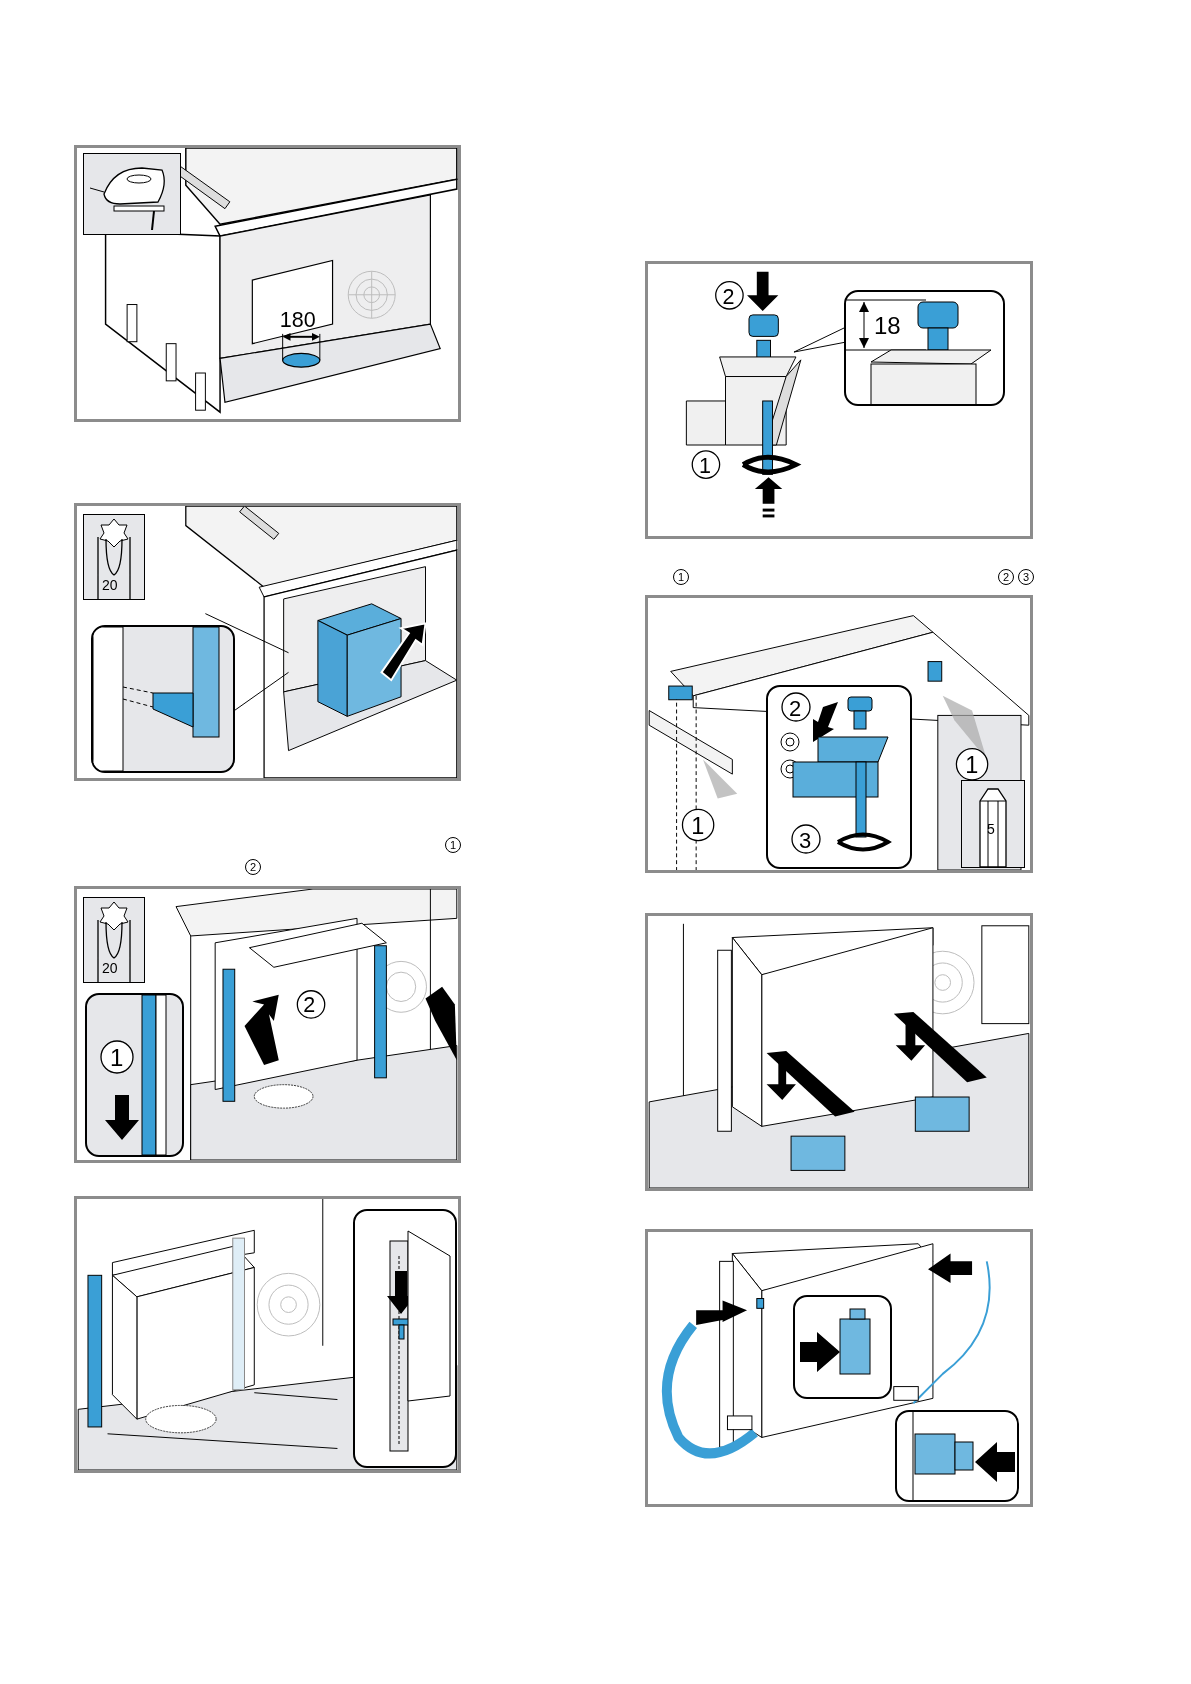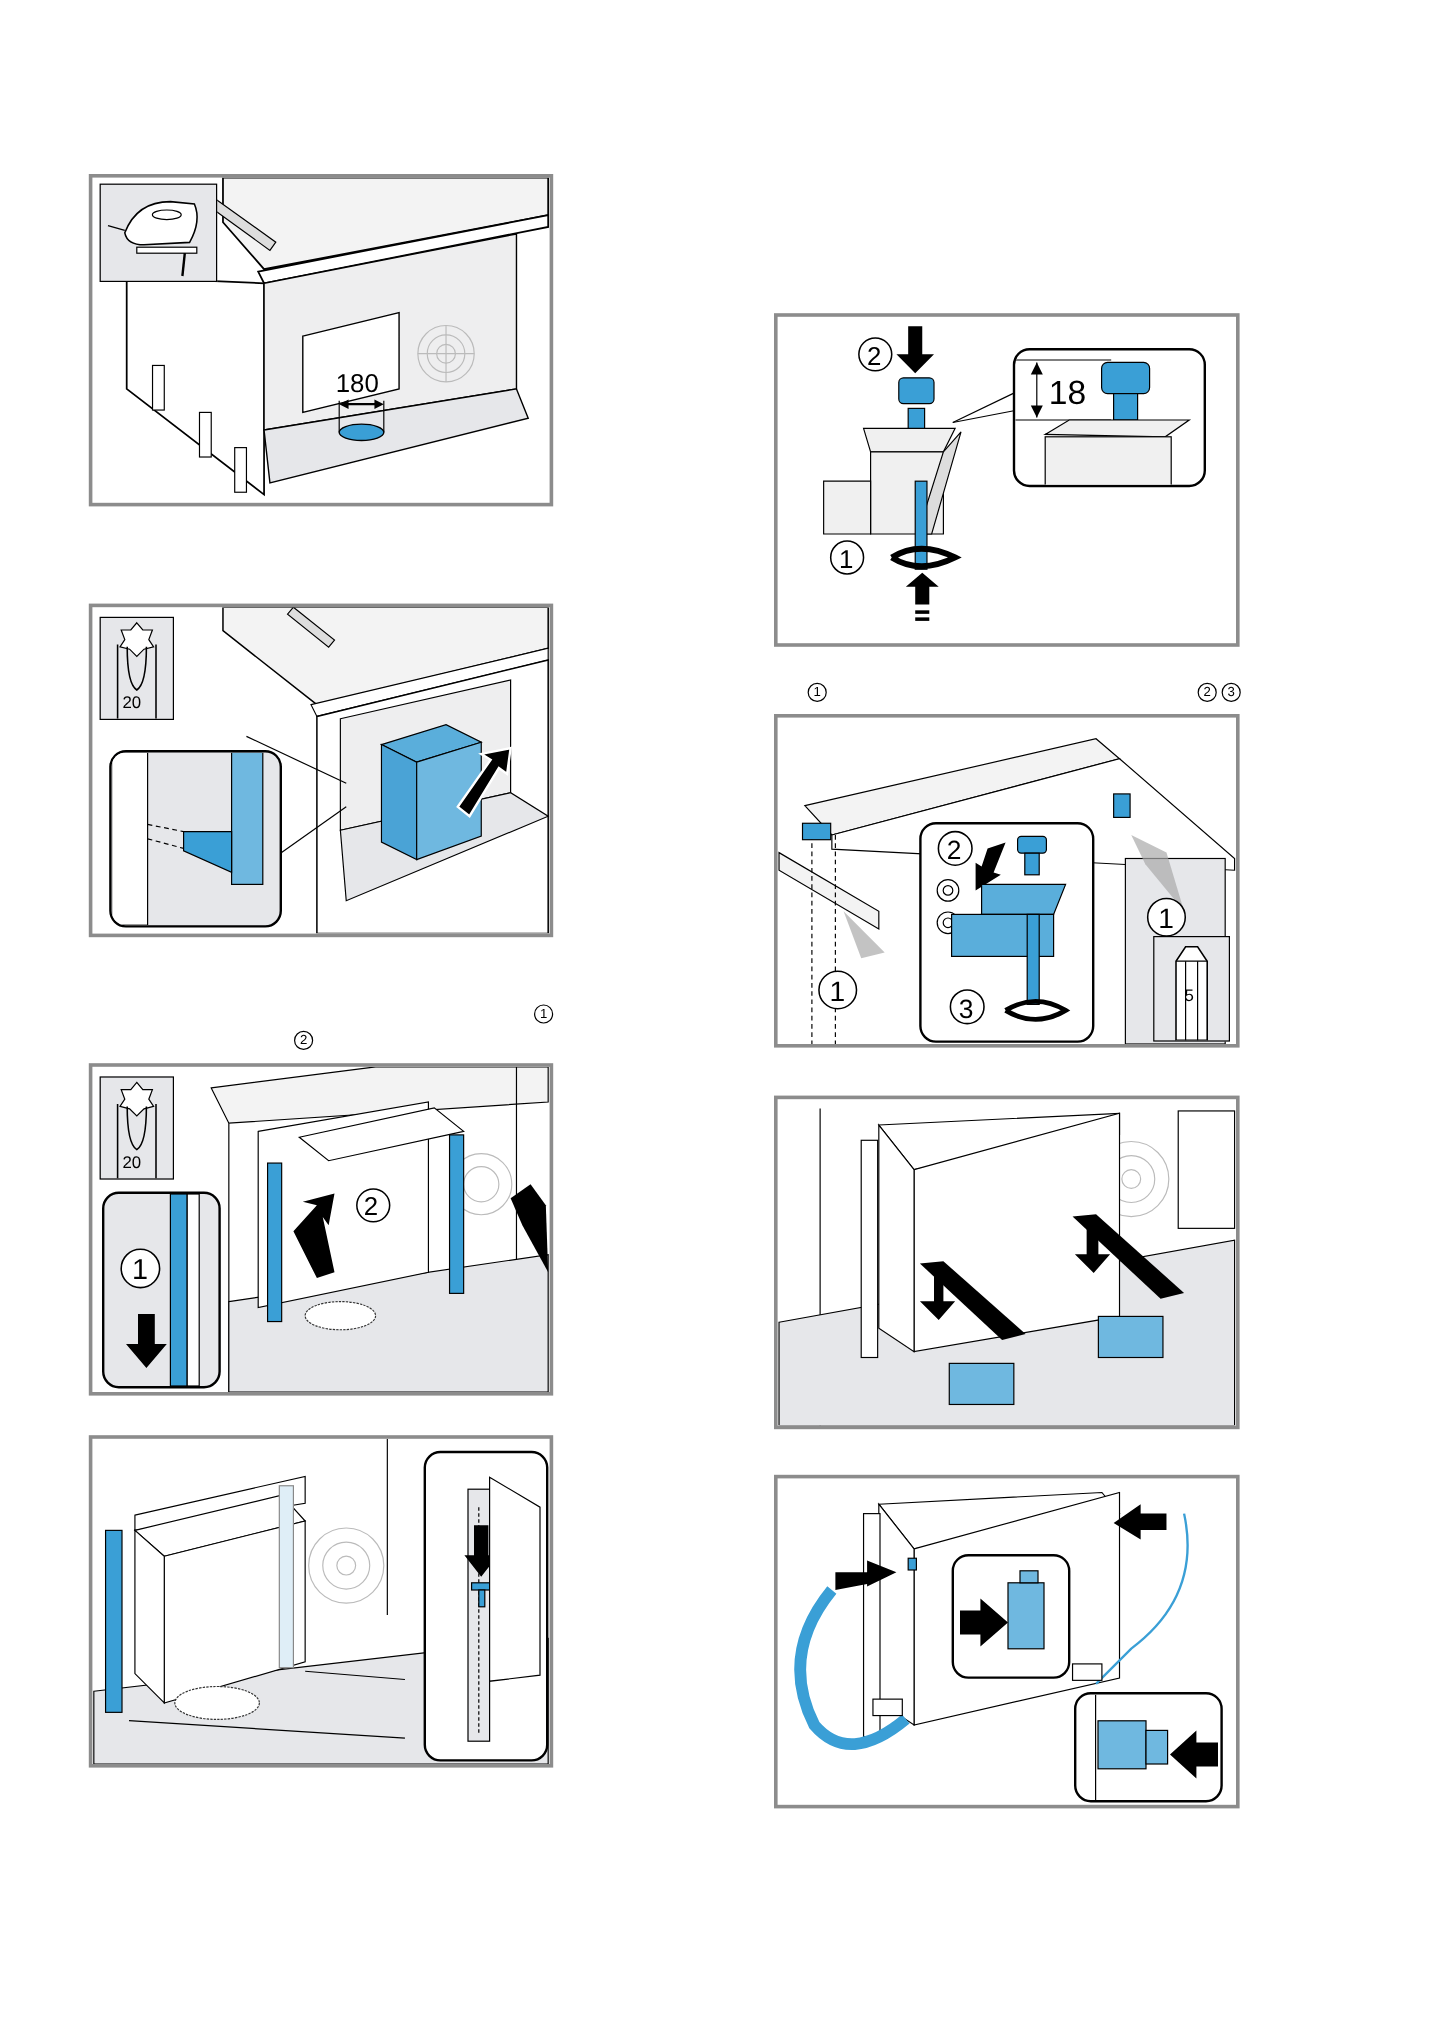--- a/index.html
+++ b/index.html
@@ -197,21 +197,21 @@
       <line x1="0" y1="8" x2="80" y2="8" stroke="#000"></line>
       <line x1="0" y1="58" x2="80" y2="58" stroke="#000"></line>
       <line x1="18" y1="10" x2="18" y2="56" stroke="#000"></line>
       <polygon points="18,10 13,20 23,20" fill="#000"></polygon>
         <polygon points="18,56 13,46 23,46" fill="#000"></polygon>
       <rect x="72" y="10" width="40" height="26" rx="5" fill="#3a9fd6" stroke="#000"></rect>
       <rect x="82" y="36" width="20" height="22" fill="#3a9fd6" stroke="#000"></rect>
       <polygon points="25,70 45,58 145,58 125,72" fill="#f0f0f0" stroke="#000"></polygon>
       <rect x="25" y="72" width="105" height="45" fill="#f0f0f0" stroke="#000"></rect>
     </svg>
-    <div style="position:absolute;left:28px;top:20px;font-size:28px;">18</div>
+    <div style="position:absolute;left:28px;top:20px;font-size:24px;">18</div>
   </div>
 </div>
 
 <div class="fig" style="left:645px;top:595px;width:388px;height:278px;">
   <svg viewBox="0 0 388 278">
     <polygon points="22,75 270,18 290,35 45,100" fill="#f3f3f3" stroke="#000"></polygon>
     <polygon points="45,100 290,35 388,120 388,130 45,112" fill="#fff" stroke="#000"></polygon>
     <polygon points="0,115 85,165 85,180 0,130" fill="#f3f3f3" stroke="#000"></polygon>
     <rect x="295" y="120" width="85" height="158" fill="#e6e7ea" stroke="#000"></rect>
     <line x1="28" y1="100" x2="28" y2="278" stroke="#000" stroke-dasharray="4,3"></line>

